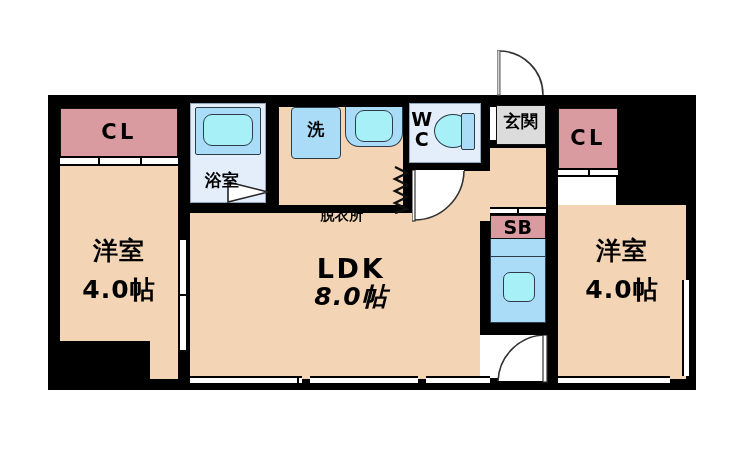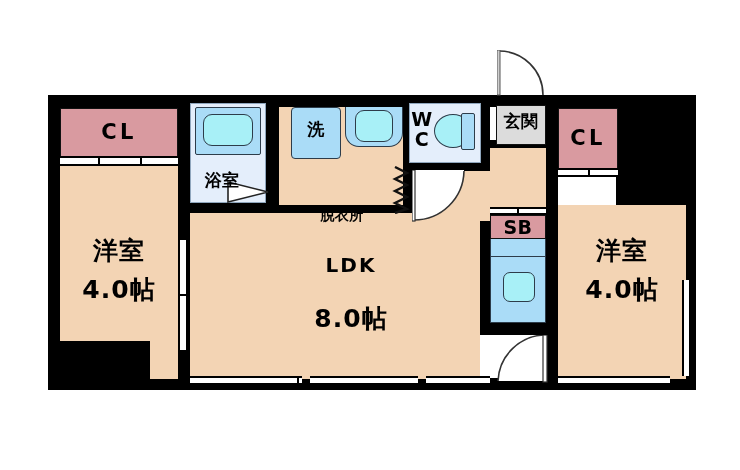--- a/index.html
+++ b/index.html
@@ -40,21 +40,21 @@
     position: absolute;
     color: #000;
     font-weight: 700;
     white-space: nowrap;
     text-align: center;
     line-height: 1.05;
     letter-spacing: 0.04em;
   }
   .lbl-room   { font-size: 25px; }
   .lbl-area   { font-size: 25px; }
-  .lbl-ldk    { font-size: 20px; letter-spacing: 0.10em; }
+  .lbl-ldk    { font-size: 27px; letter-spacing: 0.10em; }
   .lbl-cl     { font-size: 21px; letter-spacing: 0.16em; }
   .lbl-sm     { font-size: 17px; letter-spacing: 0.02em; }
   .lbl-wc     { font-size: 19px; line-height: 1.0; letter-spacing: 0.02em; }
   .swing { position: absolute; }
   .swing svg { display: block; }
   .accordion { position: absolute; }
 </style>
 </head>
 <body>
 
@@ -201,21 +201,21 @@
 
   <div class="abs winv" style="left:682px; top:280px; width:9px; height:96px;"></div>
 
   <div class="label lbl-room" style="left:58px; top:238px; width:122px;">洋室</div>
   <div class="label lbl-area" style="left:58px; top:277px; width:122px;">4.0帖</div>
 
   <div class="label lbl-room" style="left:560px; top:238px; width:124px;">洋室</div>
   <div class="label lbl-area" style="left:560px; top:277px; width:124px;">4.0帖</div>
 
   <div class="label lbl-ldk" style="left:258px; top:255px; width:186px;">LDK</div>
-  <div class="label lbl-area" style="left:258px; top:306px; width:186px;">8.0帖</div>
+  <div class="label lbl-area" style="left:258px; top:284px; width:186px;font-style:italic;">8.0帖</div>
 
   <div class="label lbl-sm" style="left:190px; top:172px; width:64px;">浴室</div>
 
   <div class="label lbl-sm" style="left:290px; top:172px; width:104px; font-size:14px;margin-top:36px;">脱衣所</div>
 
   <div class="label lbl-wc" style="left:410px; top:110px; width:24px; line-height:1.05;">W<br>C</div>
 
 </div>
 
 </body></html>

